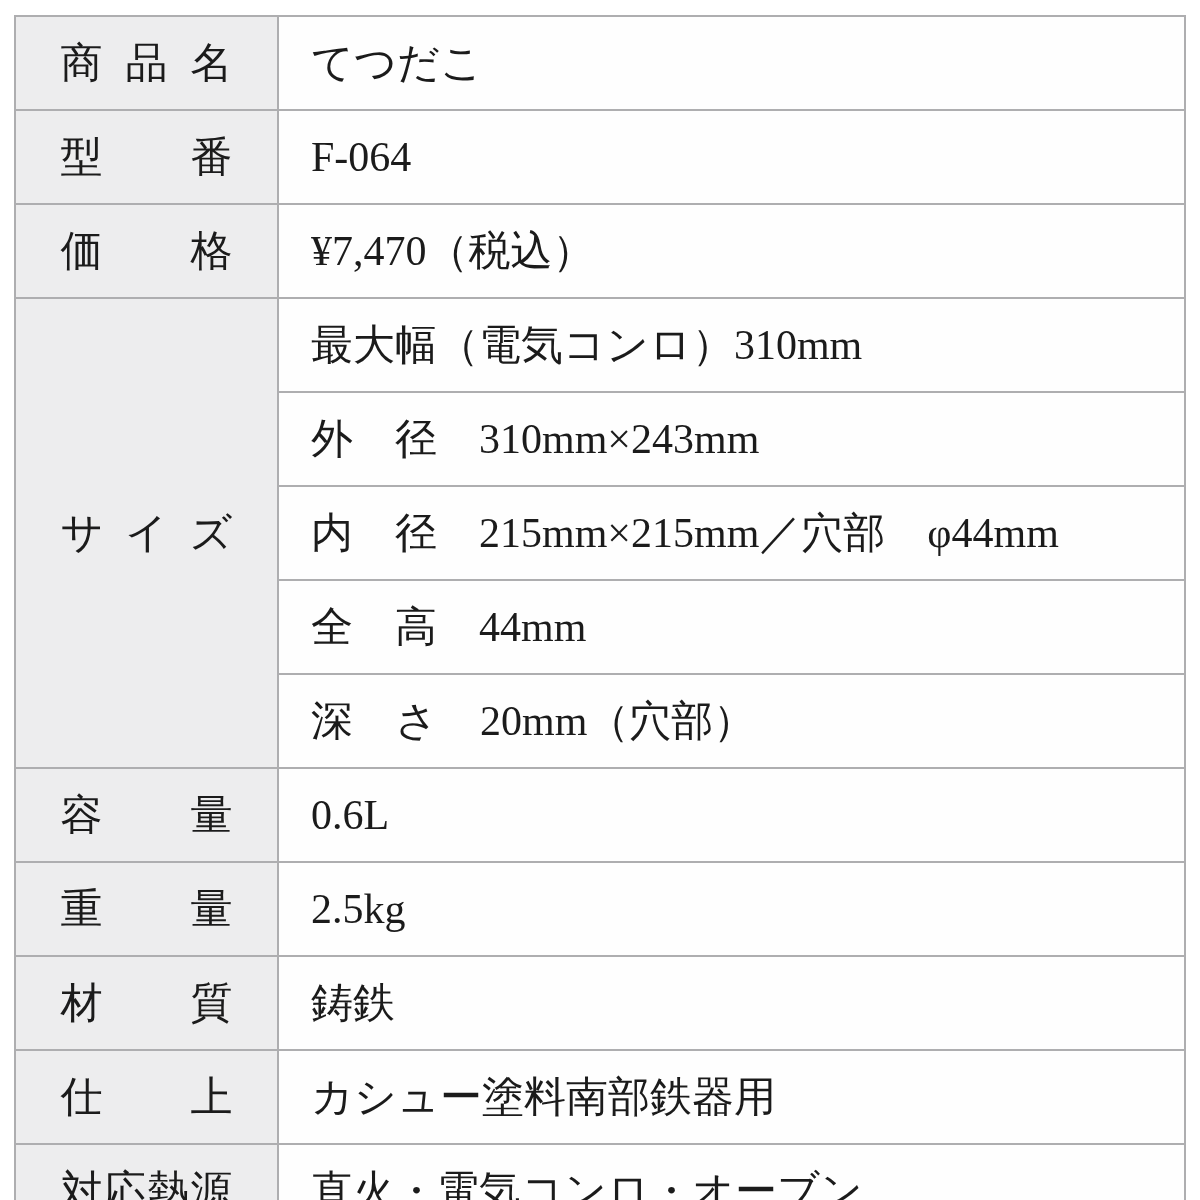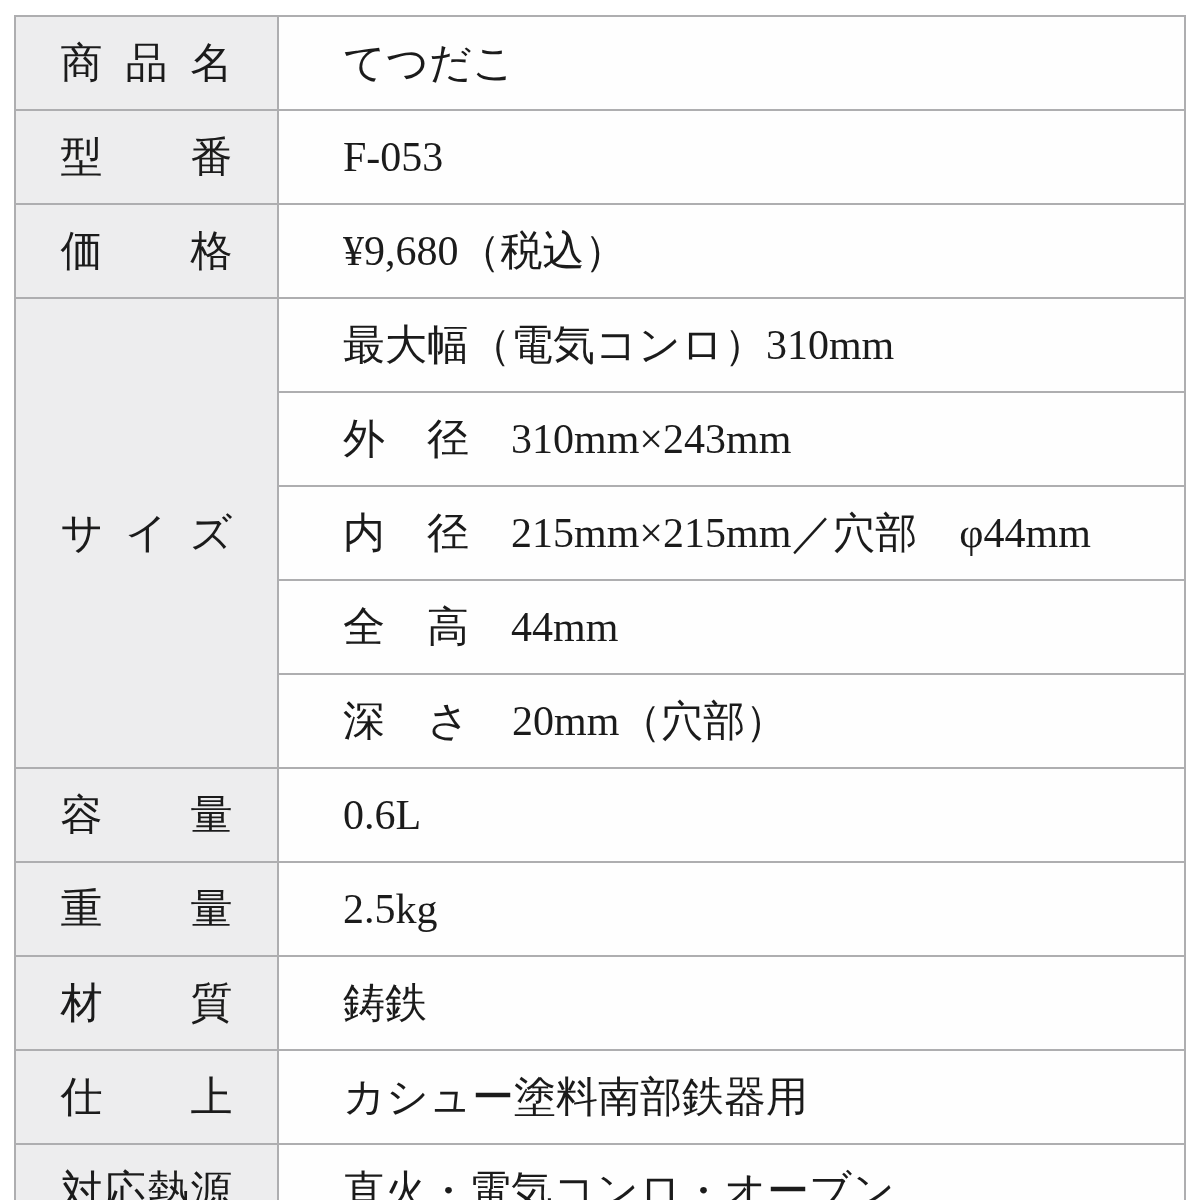--- a/index.html
+++ b/index.html
@@ -18,21 +18,21 @@
   .table-wrap{position:absolute;left:14px;top:15px;}
   table{border-collapse:collapse;table-layout:fixed;width:1172px;}
   td{
     border:2px solid var(--border);
     height:90px;
     vertical-align:middle;
     font-size:42px;
     line-height:1.1;
   }
   td.label-cell{background:var(--label-bg);width:259px;}
-  td.value-cell{background:var(--value-bg);padding-left:64px;}
+  td.value-cell{background:var(--value-bg);padding-left:32px;}
   .justified-label{
     display:flex;
     justify-content:space-between;
     width:172px;
     margin:0 auto;
   }
 </style>
 </head>
 <body>
 
@@ -49,30 +49,30 @@
         </td>
         <td class="value-cell">てつだこ</td>
       </tr>
       <tr>
         <td class="label-cell">
           <div class="justified-label">
               <span>型</span>
               <span>番</span>
             </div>
         </td>
-        <td class="value-cell">F-053</td>
+        <td class="value-cell">F-064</td>
       </tr>
       <tr>
         <td class="label-cell">
           <div class="justified-label">
               <span>価</span>
               <span>格</span>
             </div>
         </td>
-        <td class="value-cell">¥9,680（税込）</td>
+        <td class="value-cell">¥7,470（税込）</td>
       </tr>
       <tr>
         <td class="label-cell" rowspan="5">
           <div class="justified-label">
               <span>サ</span>
               <span>イ</span>
               <span>ズ</span>
             </div>
         </td>
         <td class="value-cell">最大幅（電気コンロ）310mm</td>

